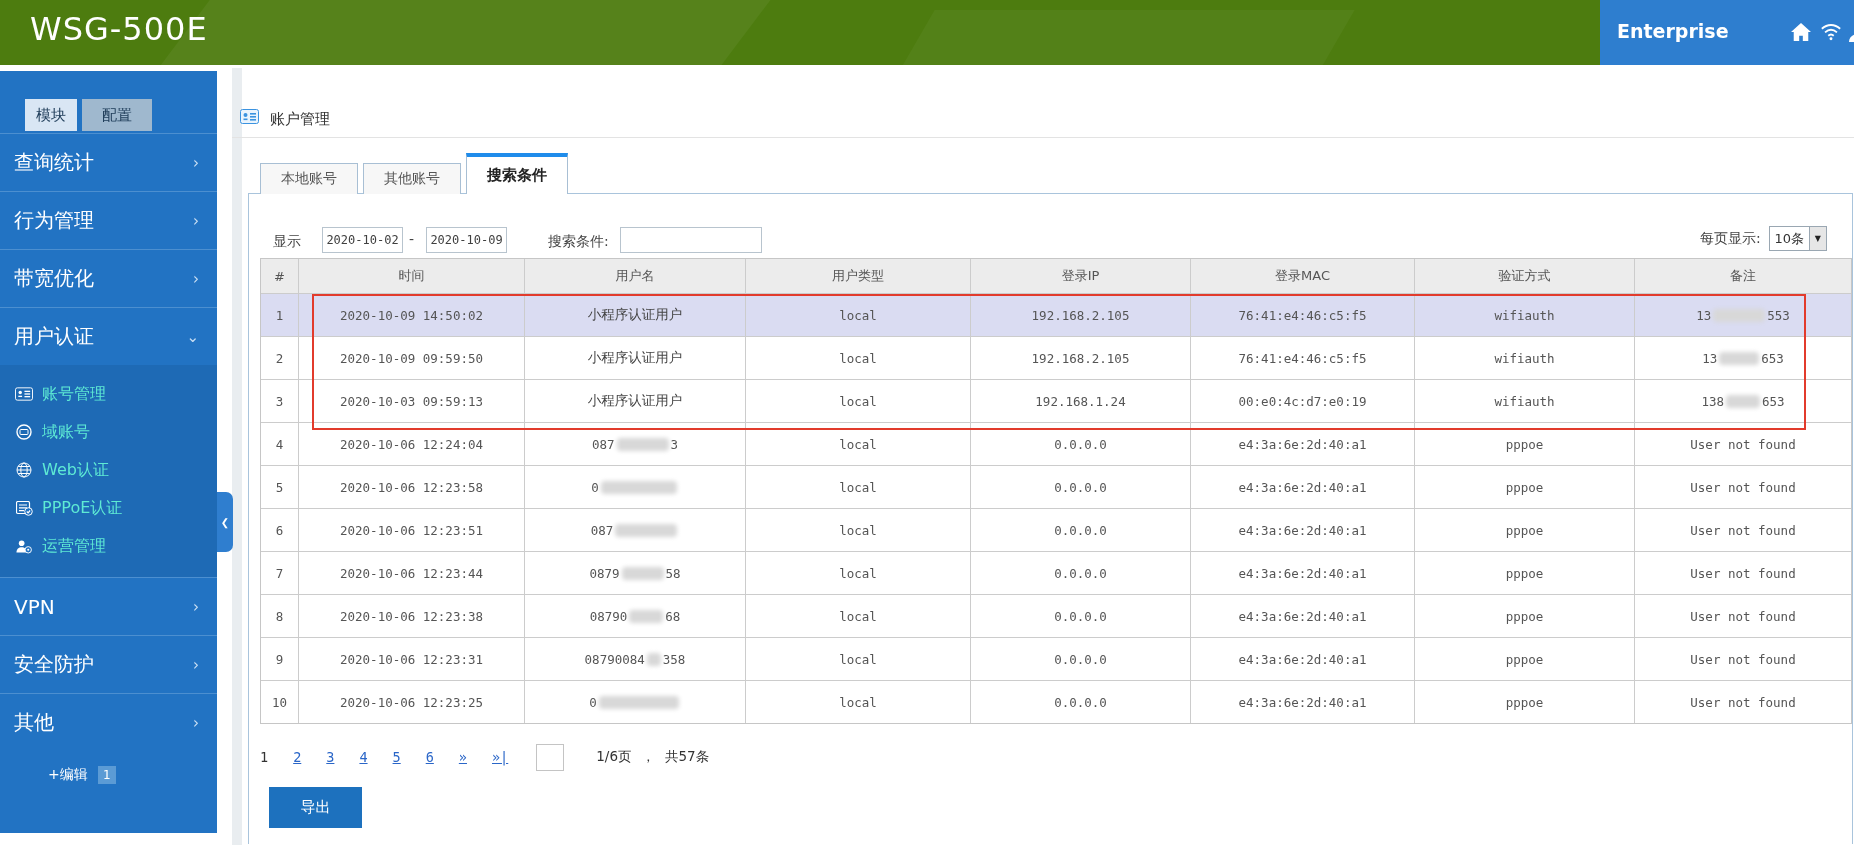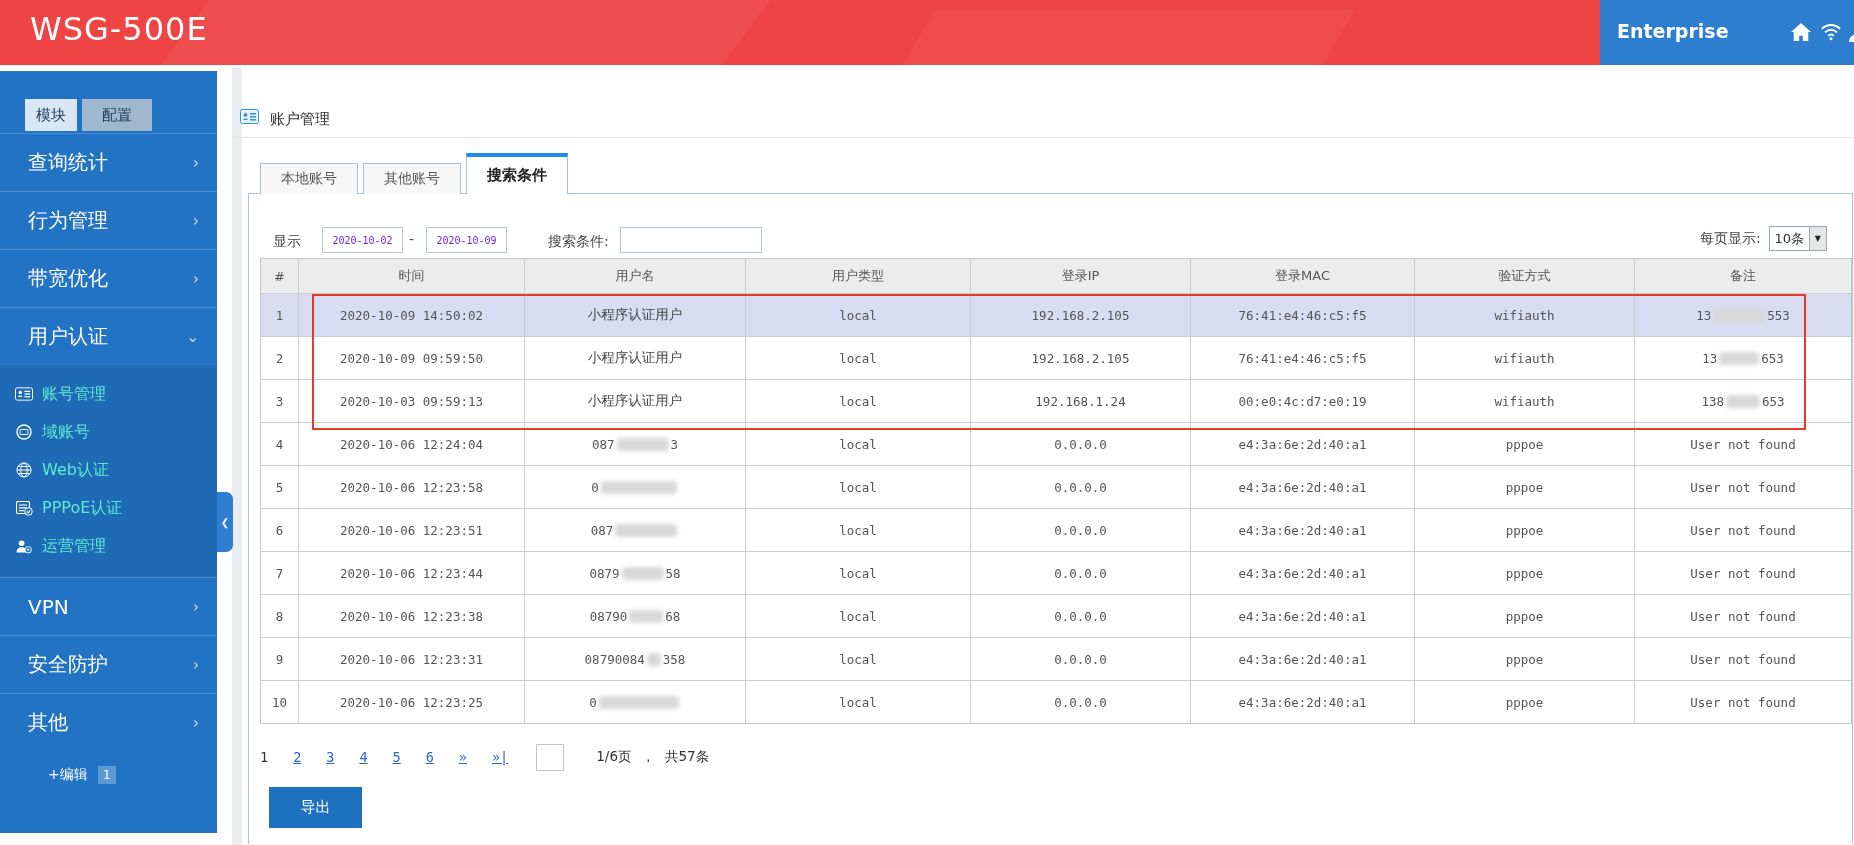--- a/index.html
+++ b/index.html
@@ -1,37 +1,37 @@
 <!DOCTYPE html>
 <html><head>
 <meta charset="utf-8">
 <style>
   * { margin:0; padding:0; box-sizing:border-box; }
   html,body { width:1854px; height:845px; overflow:hidden; background:#fff;
     font-family:"DejaVu Sans","Liberation Sans",sans-serif; }
   .mono { font-family:"DejaVu Sans Mono","Liberation Mono",monospace; }
 
   
-  #topbar { position:absolute; left:0; top:0; width:1854px; height:65px; background:#ef4444; overflow:hidden; }
+  #topbar { position:absolute; left:0; top:0; width:1854px; height:65px; background:#4d7c0f; overflow:hidden; }
   #topbar .tex1 { position:absolute; left:180px; top:-20px; width:560px; height:120px; background:rgba(255,255,255,.05); transform:skewX(-35deg) rotate(3deg); }
   #topbar .tex2 { position:absolute; left:900px; top:10px; width:420px; height:120px; background:rgba(255,255,255,.04); transform:skewX(-30deg); }
   #brand { position:absolute; left:30px; top:10px; color:#fff; font-size:32px; letter-spacing:1px; }
   #topbar-right { position:absolute; left:1600px; top:0; width:254px; height:82px; background:#2e7ecf; }
   #edition { position:absolute; left:17px; top:20px; color:#fff; font-size:19px; font-weight:bold; }
   .hicon { position:absolute; top:22px; width:22px; height:20px; color:#fff; cursor:pointer; }
   #icon-home { left:190px; } #icon-wifi { left:220px; } #icon-user { left:248px; }
 
   
   #sidebar { position:absolute; left:0; top:68px; width:217px; height:765px; background:#2273c3; border-top:3px solid #fff; }
   #side-tabs { position:absolute; left:25px; top:28px; height:32px; display:flex; }
   .side-tab { height:32px; display:flex; align-items:center; justify-content:center; font-size:15px; color:#1c3a57; cursor:pointer; }
   .side-tab.active { width:52px; background:#d9e6f4; }
   .side-tab.config { width:70px; background:#9fb8ce; margin-left:5px; }
   #side-menu { position:absolute; left:0; top:62px; width:217px; }
-  .menu-item { height:58px; border-top:1px solid #4c8fd0; color:#fff; font-size:20px; display:flex; align-items:center; padding-left:28px; cursor:pointer; position:relative; }
+  .menu-item { height:58px; border-top:1px solid #4c8fd0; color:#fff; font-size:20px; display:flex; align-items:center; padding-left:14px; cursor:pointer; position:relative; }
   .menu-item .arrow { position:absolute; right:18px; font-size:15px; color:#cfe2f5; }
   .submenu { background:#1e6ab5; padding:10px 0 12px 0; }
   .submenu-item { height:38px; display:flex; align-items:center; padding-left:14px; color:#5eead4; font-size:16px; cursor:pointer; }
   .submenu-item .sicon { width:20px; height:16px; margin-right:8px; display:inline-flex; align-items:center; justify-content:center; }
   #side-edit { position:absolute; left:0; top:689px; width:217px; height:30px; color:#fff; font-size:14px; display:flex; align-items:center; padding-left:48px; cursor:pointer; }
   #edit-badge { margin-left:10px; width:18px; height:18px; background:#5b9bd5; color:#fff; font-size:12px; display:flex; align-items:center; justify-content:center; }
 
   
   #gutter-strip { position:absolute; left:232px; top:68px; width:10px; height:777px; background:#e9edf0; }
   #collapse-handle { position:absolute; left:217px; top:492px; width:16px; height:60px; background:#2f7ecf; border-radius:0 7px 7px 0; color:#fff; font-size:10px; display:flex; align-items:center; justify-content:center; cursor:pointer; }
@@ -43,21 +43,21 @@
 
   
   #panel { position:absolute; left:248px; top:193px; width:1605px; height:651px; border:1px solid #a9c4dc; border-bottom:none; background:#fff; }
   #tabbar { position:absolute; left:260px; top:153px; height:41px; display:flex; align-items:flex-end; }
   .tab { height:31px; padding:0 20px; background:#f7f7f7; border:1px solid #a8bfd4; border-bottom:none; font-size:14px; color:#555; display:flex; align-items:center; margin-right:5px; cursor:pointer; }
   .tab.active { height:41px; background:#fff; border-top:4px solid #1f8ceb; font-size:15px; font-weight:bold; color:#222; position:relative; z-index:3; }
 
   
   .flabel { position:absolute; font-size:14px; color:#444; }
   #lbl-show { left:273px; top:233px; }
-  .date-input { position:absolute; top:227px; width:81px; height:26px; border:1px solid #b8c4ce; background:#fff; text-align:center; font-size:10px; color:#6d28d9; font-family:"DejaVu Sans Mono","Liberation Mono",monospace; }
+  .date-input { position:absolute; top:227px; width:81px; height:26px; border:1px solid #b8c4ce; background:#fff; text-align:center; font-size:12px; color:#404040; font-family:"DejaVu Sans Mono","Liberation Mono",monospace; }
   #date-from { left:322px; } #date-to { left:426px; }
   #date-sep { left:409px; top:231px; }
   #lbl-search { left:548px; top:233px; }
   #search-input { position:absolute; left:620px; top:227px; width:142px; height:26px; border:1px solid #b8c4ce; background:#fff; font-size:13px; padding:0 6px; }
   #perpage { position:absolute; left:1700px; top:226px; display:flex; align-items:center; }
   #perpage-label { font-size:14px; color:#444; margin-right:8px; }
   #perpage-select { width:58px; height:25px; border:1px solid #9aa7b2; background:#fff; display:flex; align-items:center; cursor:pointer; }
   #perpage-value { flex:1; text-align:center; font-size:13px; color:#333; }
   #perpage-arrow { width:17px; height:23px; background:#e6e6e6; border-left:1px solid #9aa7b2; display:flex; align-items:center; justify-content:center; font-size:8px; color:#222; }
 

